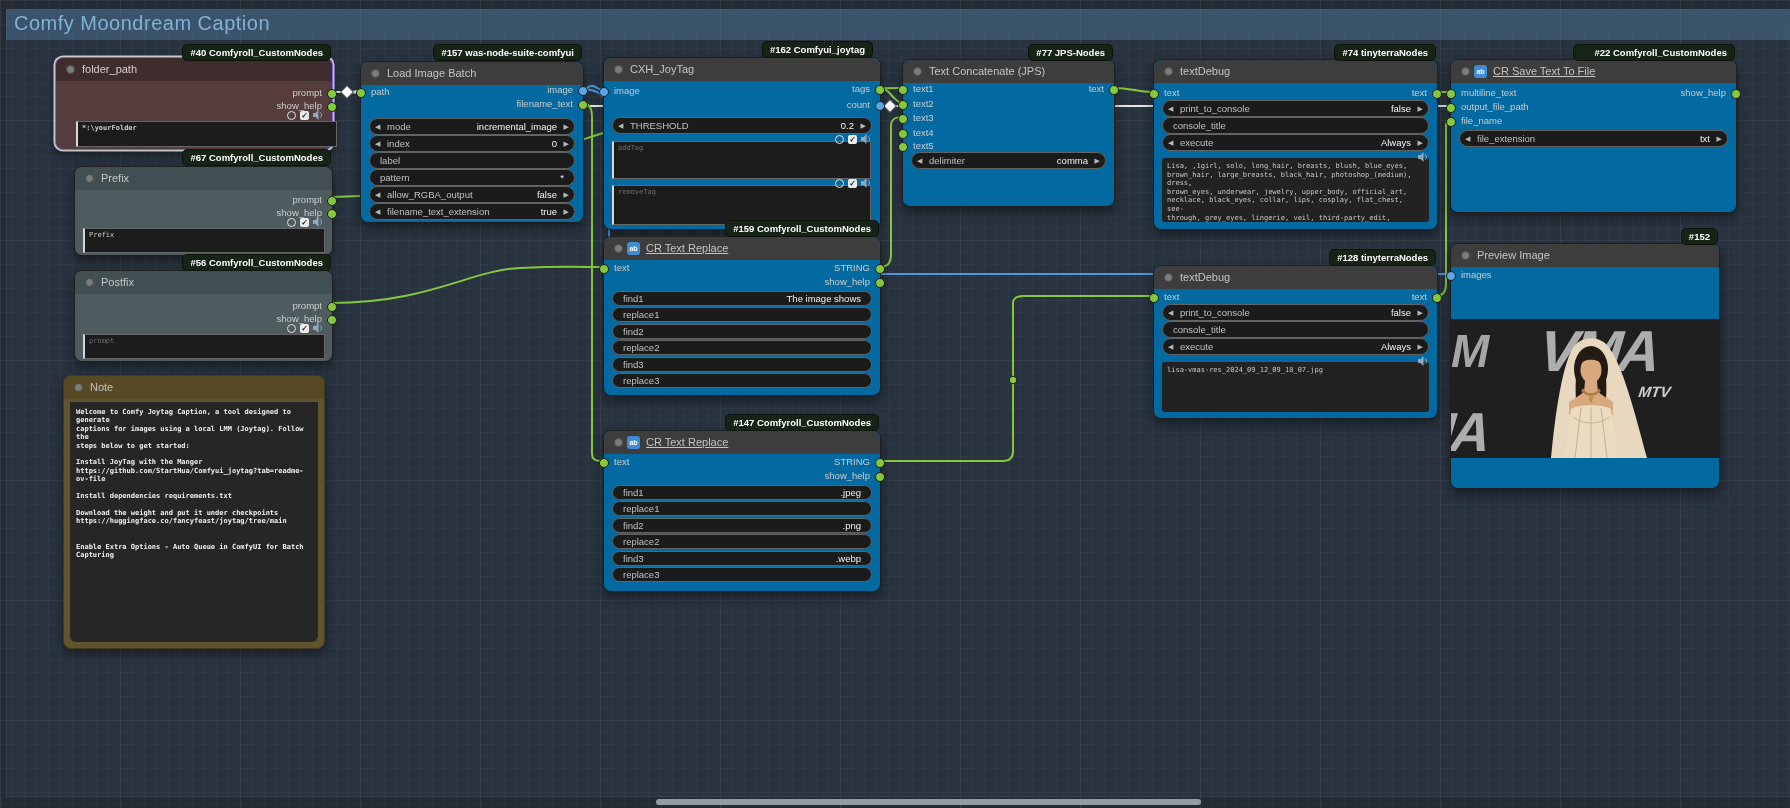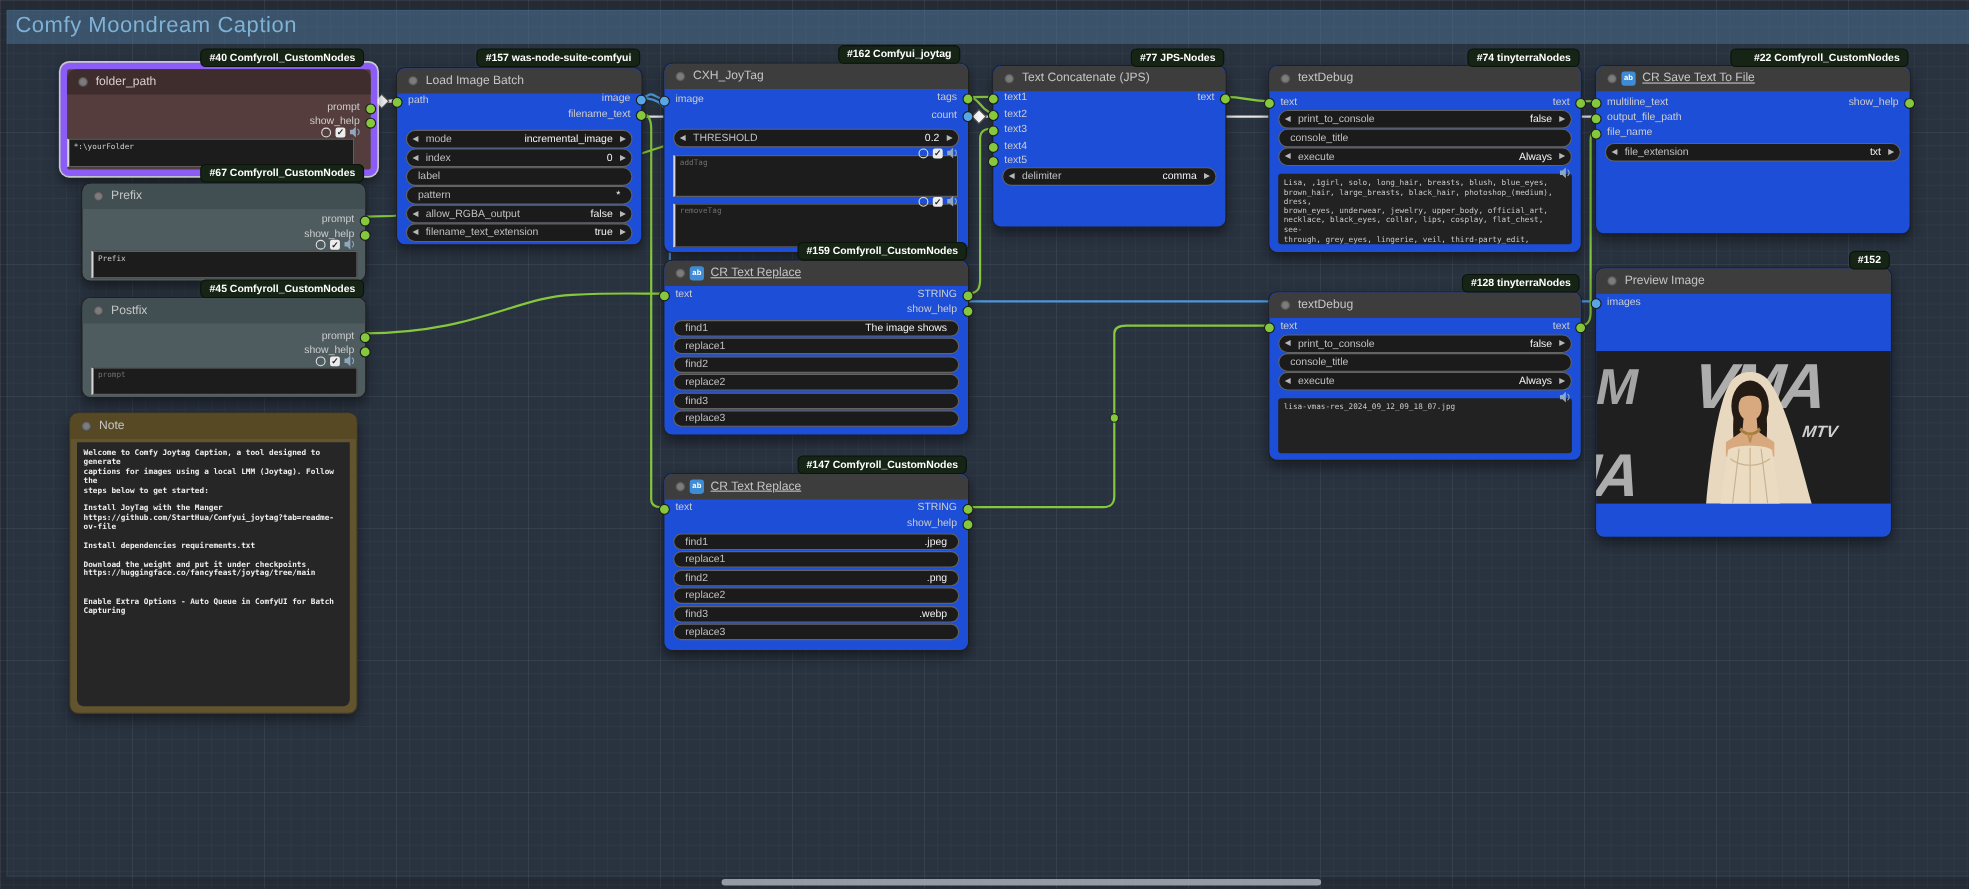--- a/index.html
+++ b/index.html
@@ -15,22 +15,22 @@
     background-size:12px 12px,12px 12px,120px 120px,120px 120px;
   }
   .abs{position:absolute;}
   
   .group-body{left:6px;top:9px;width:1784px;height:786px;background:rgba(84,132,170,.10);z-index:0;border:1px solid rgba(84,132,170,.18);}
   .group-header{left:6px;top:9px;width:1784px;height:31px;background:rgba(84,132,170,.40);z-index:0;}
   .group-title{left:14px;top:12px;font-size:20px;color:#7fb2d6;z-index:1;letter-spacing:.5px;text-align:center;}
   
   #wires{left:0;top:0;z-index:1;}
   
-  .node{position:absolute;background:#1d4ed8;border:1px solid #1f1f1f;border-radius:8px;box-shadow:0 5px 12px rgba(0,0,0,.45);color:#c8c8c8;z-index:2;}
-  .node.sel{border:6px solid #8b5cf6;box-shadow:0 0 0 1.5px rgba(255,255,255,.75),0 5px 12px rgba(0,0,0,.5);}
+  .node{position:absolute;background:#0369a1;border:1px solid #1f1f1f;border-radius:8px;box-shadow:0 5px 12px rgba(0,0,0,.45);color:#c8c8c8;z-index:2;}
+  .node.sel{border:1px solid #8b5cf6;box-shadow:0 0 0 1.5px rgba(255,255,255,.75),0 5px 12px rgba(0,0,0,.5);}
   .nh{position:absolute;left:0;top:0;right:0;height:23px;line-height:23px;padding-left:26px;font-size:11px;color:#c4c4c4;background:#3d3d3d;border-radius:8px 8px 0 0;white-space:nowrap;overflow:hidden;}
   .nh.icon{padding-left:42px;text-decoration:underline;}
   .ndot{position:absolute;left:10px;top:7px;width:9px;height:9px;border-radius:50%;background:#7d7d7d;box-shadow:inset 0 0 2px #000;}
   .cricon{position:absolute;left:23px;top:5px;width:13px;height:13px;background:#3f8cd6;border-radius:3px;color:#fff;font-size:7px;line-height:13px;text-align:center;font-weight:bold;}
   .port{position:absolute;width:8px;height:8px;border-radius:50%;background:#86c83c;border:1px solid #1b1b1b;z-index:3;}
   .port.blue{background:#58a6e6;}
   .port.in{left:-5px;} .port.out{right:-5px;}
   .plab{position:absolute;font-size:9.5px;color:#cccccc;white-space:nowrap;z-index:3;}
   .plab.in{left:10px;} .plab.out{right:10px;}
   .wrow{position:absolute;height:15px;background:#1b1b1b;border:1px solid #636363;border-radius:9px;font-size:9.5px;line-height:15px;color:#c0c0c0;}
@@ -77,21 +77,21 @@
     <path d="M879 461 L1003 461 C1010 461 1013 458 1013 451 L1013 303 C1013 298 1018 296 1024 296 L1153 296" stroke="#86c83c"></path>
     <path d="M1436 296 C1444 296 1446 291 1446 284 L1446 127 C1446 122 1448 120 1450 120" stroke="#86c83c"></path>
   </g>
   <rect x="-4.5" y="-4.5" width="9" height="9" transform="translate(347,92) rotate(45)" fill="#ffffff" stroke="#555"></rect>
   <rect x="-4.5" y="-4.5" width="9" height="9" transform="translate(890,106) rotate(45)" fill="#ffffff" stroke="#555"></rect>
   <circle cx="1013" cy="380" r="3.8" fill="#86c83c" stroke="#1b1b1b"></circle>
 </svg>
 
 <div class="badge" style="right:1459px;top:44px;">#40 Comfyroll_CustomNodes</div>
 <div class="badge" style="right:1459px;top:149px;">#67 Comfyroll_CustomNodes</div>
-<div class="badge" style="right:1459px;top:254px;">#45 Comfyroll_CustomNodes</div>
+<div class="badge" style="right:1459px;top:254px;">#56 Comfyroll_CustomNodes</div>
 <div class="badge" style="right:1208px;top:44px;">#157 was-node-suite-comfyui</div>
 <div class="badge" style="right:917px;top:41px;">#162 Comfyui_joytag</div>
 <div class="badge" style="right:911px;top:220px;">#159 Comfyroll_CustomNodes</div>
 <div class="badge" style="right:911px;top:414px;">#147 Comfyroll_CustomNodes</div>
 <div class="badge" style="right:677px;top:44px;">#77 JPS-Nodes</div>
 <div class="badge" style="right:354px;top:44px;">#74 tinyterraNodes</div>
 <div class="badge" style="right:354px;top:249px;">#128 tinyterraNodes</div>
 <div class="badge" style="right:55px;top:44px;padding-left:20px;">#22 Comfyroll_CustomNodes</div>
 <div class="badge" style="right:72px;top:228px;">#152</div>
 
@@ -103,21 +103,21 @@
   <span class="plab out" style="top:42px;">show_help</span>
   <span class="port out" style="top:44px;"></span>
   <div class="ctrl" style="top:52px;">
     <span class="ring"></span>
     <span class="cb">✓</span>
     <svg width="11" height="10" viewBox="0 0 11 10">
         <path d="M0 3h2.5L5.5 0v10L2.5 7H0z" fill="#8fa8c0"></path>
         <path d="M7 2.2a3.4 3.4 0 010 5.6" stroke="#8fa8c0" fill="none" stroke-width="1"></path>
       </svg>
   </div>
-  <div class="ta" style="left:0;top:63px;width:250px;height:20px;">*:\yourFolder</div>
+  <div class="ta" style="left:20px;top:63px;width:250px;height:20px;font-weight:bold;">*:\yourFolder</div>
 </div>
 
 <div class="node teal" style="left:74px;top:166px;width:257px;height:88px;">
   <div class="nh"><span>Prefix</span></div>
   <span class="ndot"></span>
   <span class="plab out" style="top:27px;">prompt</span>
   <span class="port out" style="top:29px;"></span>
   <span class="plab out" style="top:40px;">show_help</span>
   <span class="port out" style="top:42px;"></span>
   <div class="ctrl" style="top:50px;">

